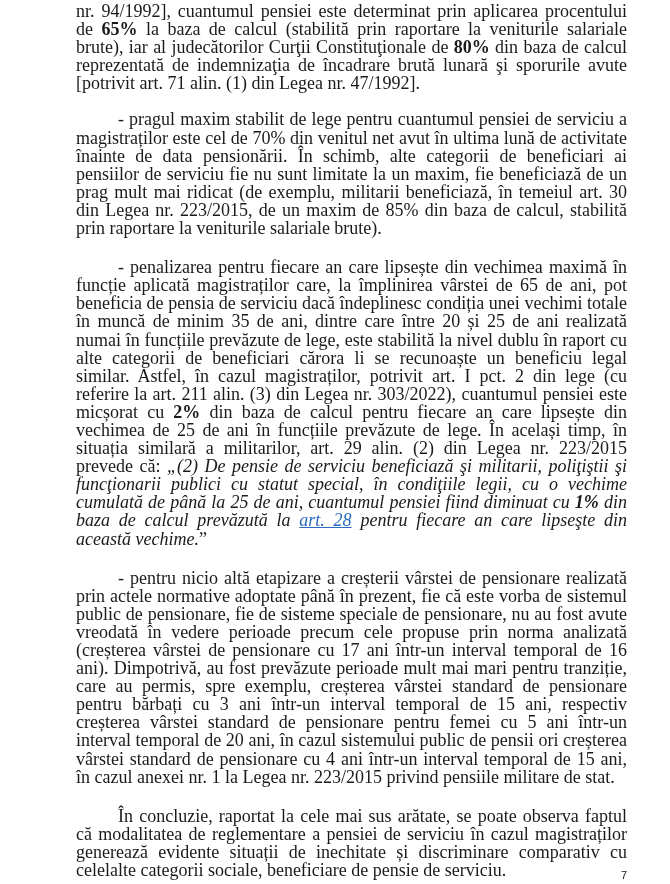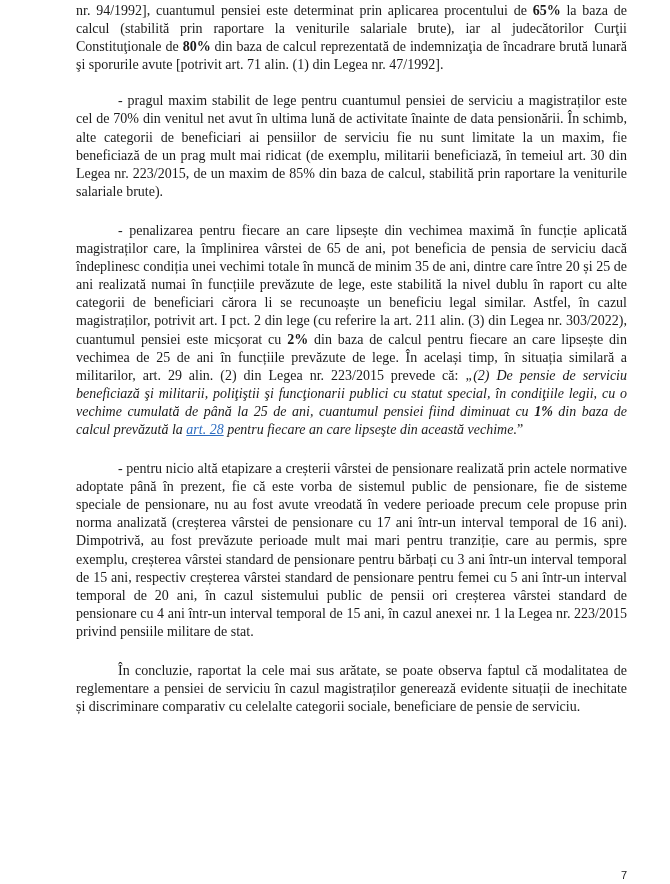--- a/index.html
+++ b/index.html
@@ -16,21 +16,21 @@
     color: #1a1a1a;
   }
   .page-content {
     position: absolute;
     left: 76px;
     top: 2px;
     width: 551px;
   }
   .para {
     margin: 0;
-    font-size: 14px;
+    font-size: 18px;
     line-height: 18.1px;
     text-align: justify;
     text-justify: inter-word;
   }
   .para.indent {
     text-indent: 42px;
   }
   .para.gap {
     margin-top: 21px;
   }

